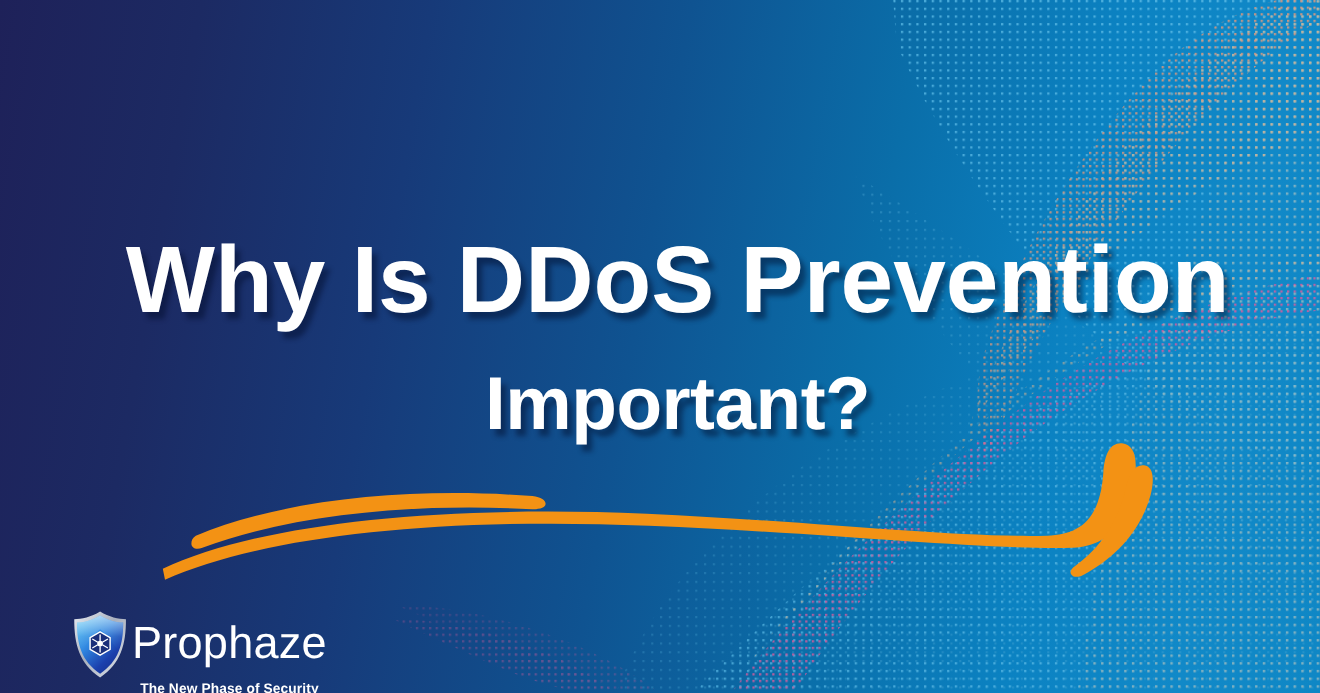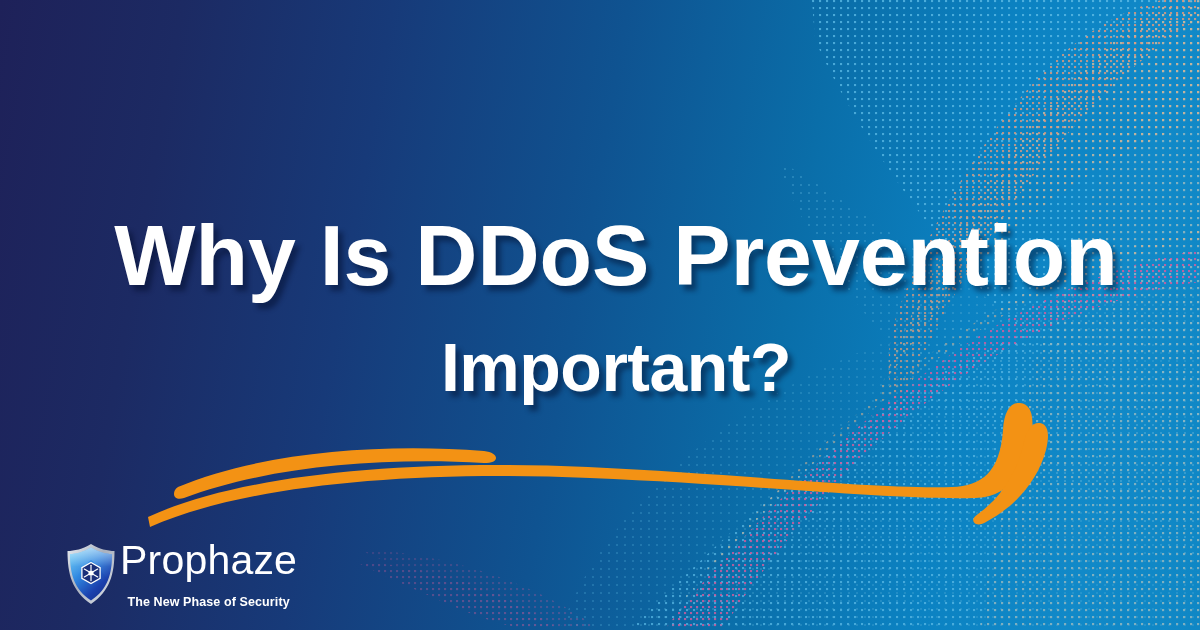--- a/index.html
+++ b/index.html
@@ -85,20 +85,21 @@
     flex-direction: column;
     margin-left: -2px;
     padding-top: 2px;
   }
   .logo-word {
     color: #ffffff;
     font-size: 41px;
     line-height: 41px;
     font-weight: 300;
     letter-spacing: 0.2px;
+    margin-top: 24px;
   }
   .logo-tag {
     color: #ffffff;
     font-size: 12.5px;
     line-height: 16px;
     font-weight: bold;
     letter-spacing: 0.1px;
     text-align: center;
     margin-top: 13px;
   }

